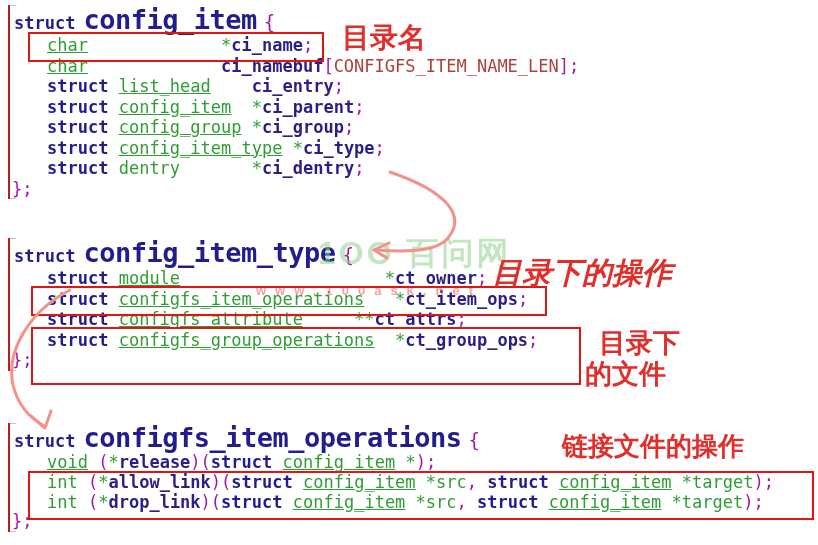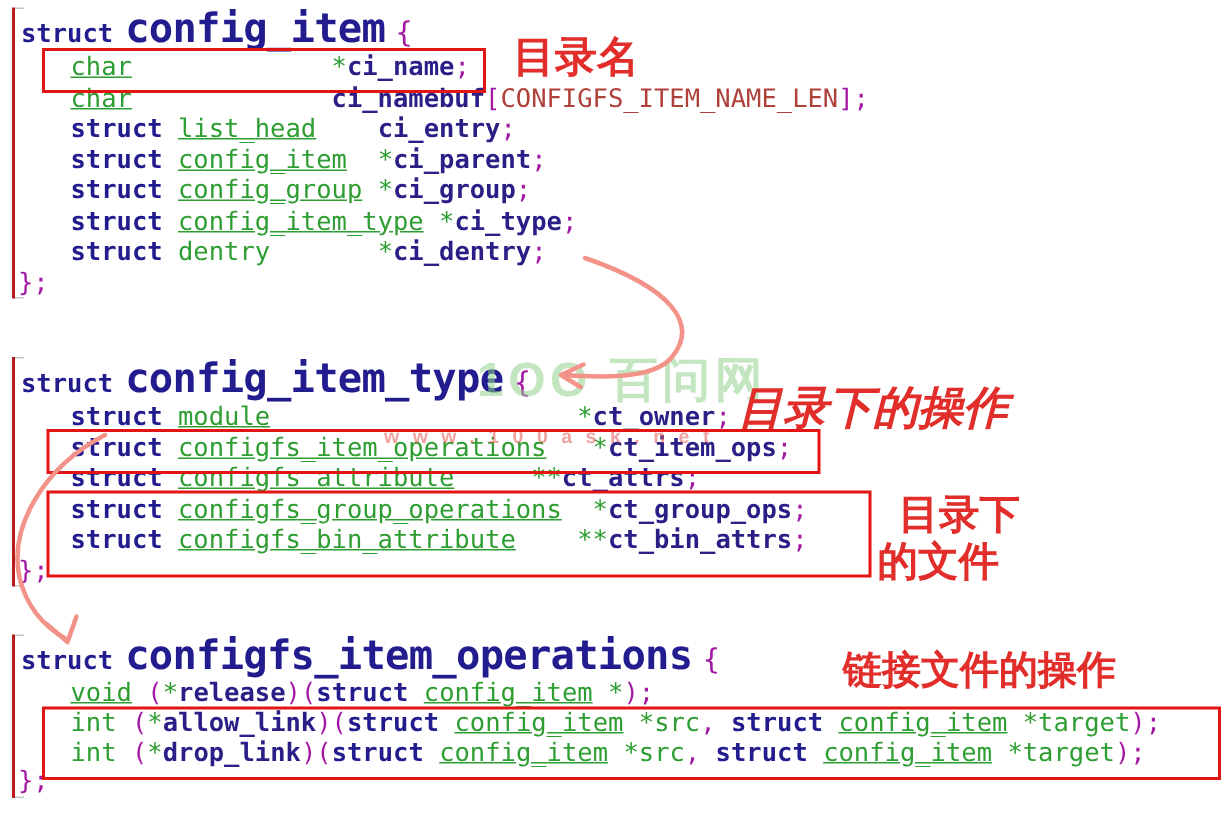--- a/index.html
+++ b/index.html
@@ -74,21 +74,20 @@
     </div>
 </div>
 
 <div class="block" style="left:8px;top:238px;">
   <div class="struct-header"><span class="hdr-kw">struct</span><span class="hdr-name">config_item_type</span><span class="hdr-brace">{</span></div>
   <div>
       <div class="code-line"><span class="tok-kw">struct</span><span class="tok-pl"> </span><span class="tok-typeu">module</span><span class="tok-pl">                    </span><span class="tok-type">*</span><span class="tok-mem">ct_owner</span><span class="tok-punct">;</span></div>
       <div class="code-line"><span class="tok-kw">struct</span><span class="tok-pl"> </span><span class="tok-typeu">configfs_item_operations</span><span class="tok-pl">   </span><span class="tok-type">*</span><span class="tok-mem">ct_item_ops</span><span class="tok-punct">;</span></div>
       <div class="code-line"><span class="tok-kw">struct</span><span class="tok-pl"> </span><span class="tok-typeu">configfs_attribute</span><span class="tok-pl">     </span><span class="tok-type">**</span><span class="tok-mem">ct_attrs</span><span class="tok-punct">;</span></div>
       <div class="code-line"><span class="tok-kw">struct</span><span class="tok-pl"> </span><span class="tok-typeu">configfs_group_operations</span><span class="tok-pl">  </span><span class="tok-type">*</span><span class="tok-mem">ct_group_ops</span><span class="tok-punct">;</span></div>
-      <div class="code-line"><span class="tok-kw">struct</span><span class="tok-pl"> </span><span class="tok-typeu">configfs_bin_attribute</span><span class="tok-pl">    </span><span class="tok-type">**</span><span class="tok-mem">ct_bin_attrs</span><span class="tok-punct">;</span></div>
       <div class="code-line close-line"><span class="tok-punct">};</span></div>
     </div>
 </div>
 
 <div class="block b3" style="left:8px;top:423px;">
   <div class="struct-header"><span class="hdr-kw">struct</span><span class="hdr-name">configfs_item_operations</span><span class="hdr-brace">{</span></div>
   <div>
       <div class="code-line"><span class="tok-typeu">void</span><span class="tok-pl"> </span><span class="tok-punct">(</span><span class="tok-type">*</span><span class="tok-mem">release</span><span class="tok-punct">)</span><span class="tok-punct">(</span><span class="tok-kw">struct</span><span class="tok-pl"> </span><span class="tok-typeu">config_item</span><span class="tok-pl"> </span><span class="tok-type">*</span><span class="tok-punct">)</span><span class="tok-punct">;</span></div>
       <div class="code-line"><span class="tok-type">int</span><span class="tok-pl"> </span><span class="tok-punct">(</span><span class="tok-type">*</span><span class="tok-mem">allow_link</span><span class="tok-punct">)</span><span class="tok-punct">(</span><span class="tok-kw">struct</span><span class="tok-pl"> </span><span class="tok-typeu">config_item</span><span class="tok-pl"> </span><span class="tok-type">*</span><span class="tok-type">src</span><span class="tok-punct">,</span><span class="tok-pl"> </span><span class="tok-kw">struct</span><span class="tok-pl"> </span><span class="tok-typeu">config_item</span><span class="tok-pl"> </span><span class="tok-type">*</span><span class="tok-type">target</span><span class="tok-punct">)</span><span class="tok-punct">;</span></div>
       <div class="code-line"><span class="tok-type">int</span><span class="tok-pl"> </span><span class="tok-punct">(</span><span class="tok-type">*</span><span class="tok-mem">drop_link</span><span class="tok-punct">)</span><span class="tok-punct">(</span><span class="tok-kw">struct</span><span class="tok-pl"> </span><span class="tok-typeu">config_item</span><span class="tok-pl"> </span><span class="tok-type">*</span><span class="tok-type">src</span><span class="tok-punct">,</span><span class="tok-pl"> </span><span class="tok-kw">struct</span><span class="tok-pl"> </span><span class="tok-typeu">config_item</span><span class="tok-pl"> </span><span class="tok-type">*</span><span class="tok-type">target</span><span class="tok-punct">)</span><span class="tok-punct">;</span></div>

